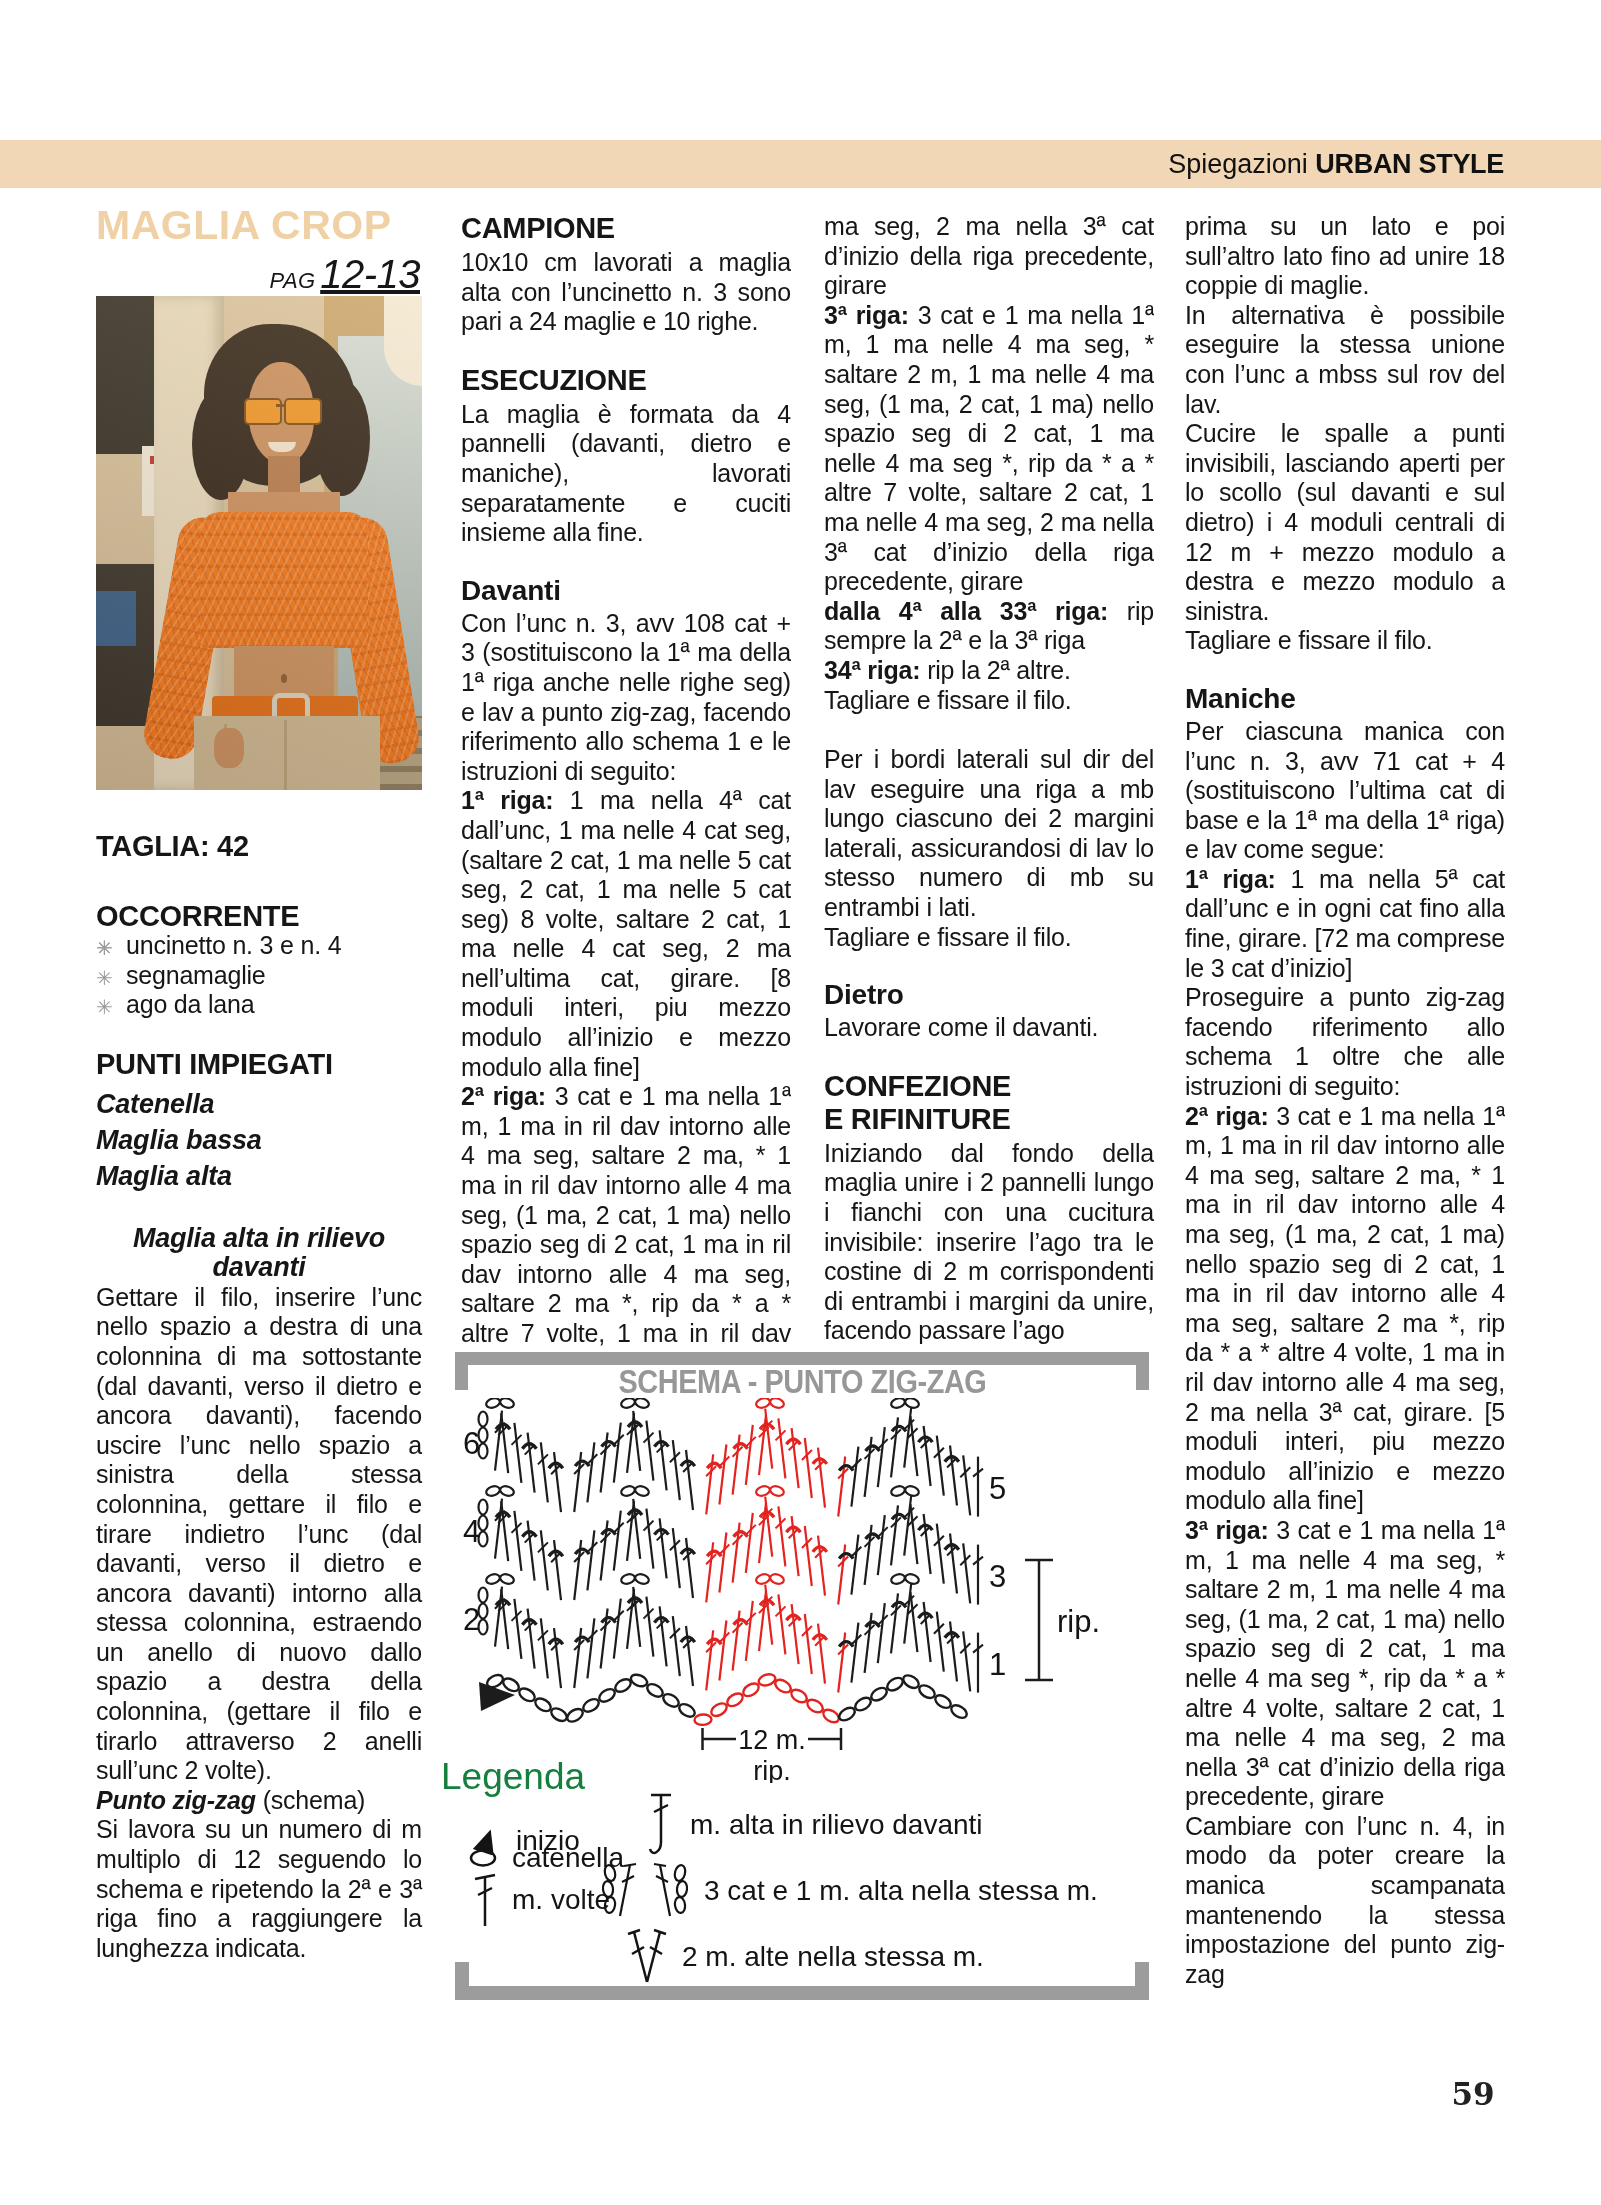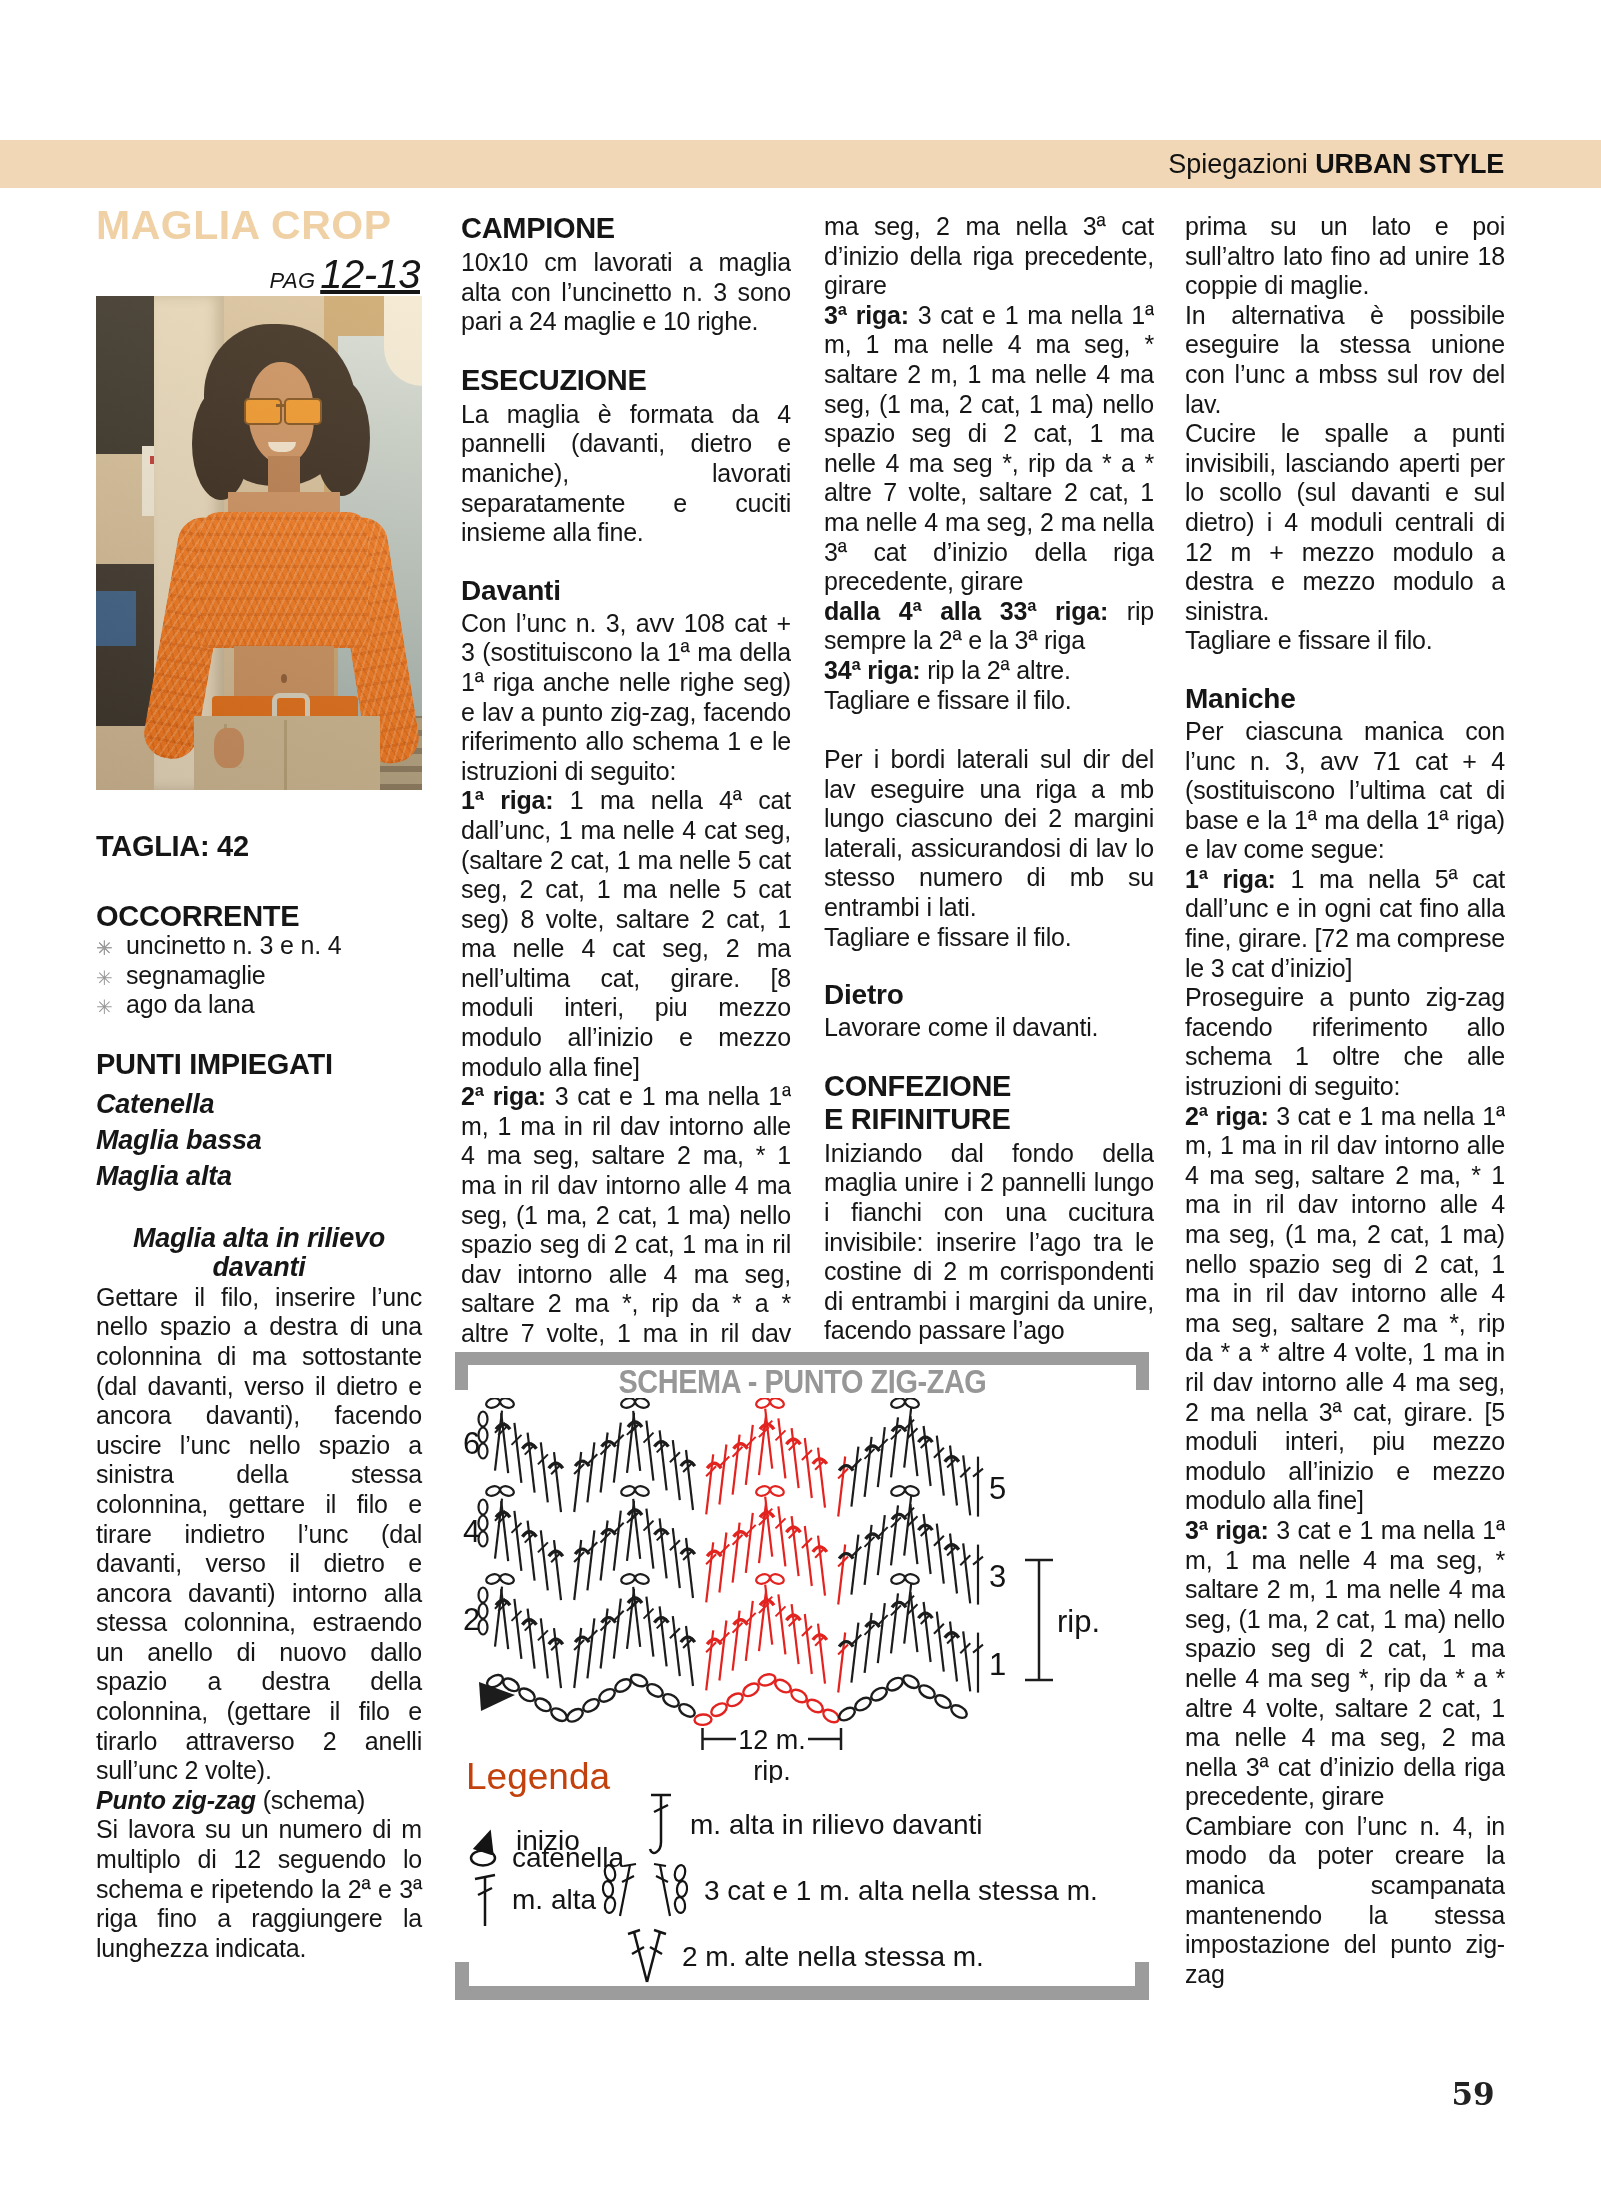--- a/index.html
+++ b/index.html
@@ -85,21 +85,21 @@
   
   .bracket-top{position:absolute;left:455px;top:1352px;width:694px;height:38px;box-sizing:border-box;
                border-top:13px solid #9c9c9c;border-left:13px solid #9c9c9c;border-right:13px solid #9c9c9c;}
   .bracket-bottom{position:absolute;left:455px;top:1962px;width:694px;height:38px;box-sizing:border-box;
                border-bottom:14px solid #9c9c9c;border-left:14px solid #9c9c9c;border-right:14px solid #9c9c9c;}
   .schema-title{position:absolute;left:455px;top:1362px;width:694px;text-align:center;}
   .schema-title span{display:inline-block;transform:scaleX(.85);font-size:34px;font-weight:700;color:#979797;letter-spacing:-0.5px;}
   .schema-svg{position:absolute;left:455px;top:1398px;width:700px;height:385px;}
   .schema-svg text{font-size:31px;fill:#141414;font-family:"Liberation Sans",sans-serif;}
   .schema-svg text.small{font-size:27px;}
-  .legend-title{position:absolute;left:466px;top:1756px;font-size:37px;color:#c2410c;}
+  .legend-title{position:absolute;left:441px;top:1756px;font-size:37px;color:#15803d;}
   .li{position:absolute;display:flex;align-items:center;gap:14px;font-size:28px;color:#141414;}
   .li svg{flex:0 0 auto;}
   .li-inizio{left:472px;top:1802px;margin-top:23px;}
   .li-catenella{left:468px;top:1842px;}
   .li-malta{left:472px;top:1872px;}
   .li-fpdc{left:646px;top:1790px;}
   .li-3cat{left:600px;top:1862px;}
   .li-2malte{left:626px;top:1928px;}
   .page-num{position:absolute;left:1428px;top:2076px;width:90px;text-align:center;
             font-family:"DejaVu Serif","Liberation Serif",serif;font-weight:700;font-size:31px;color:#222;}
@@ -605,21 +605,21 @@
     </svg>
     <span>catenella</span>
   </div>
 
   <div class="li li-malta">
     <svg width="26" height="56" viewBox="0 0 26 56">
       <line x1="3" y1="7" x2="23" y2="3" stroke="#141414" stroke-width="2.5"></line>
       <line x1="13" y1="5" x2="13" y2="54" stroke="#141414" stroke-width="2.5"></line>
       <line x1="6" y1="23" x2="20" y2="16" stroke="#141414" stroke-width="2.5"></line>
     </svg>
-    <span>m. alta</span>
+    <span>m. volte</span>
   </div>
 
   <div class="li li-fpdc">
     <svg width="30" height="70" viewBox="0 0 30 70">
       <line x1="5" y1="5" x2="25" y2="5" stroke="#141414" stroke-width="2.5"></line>
       <line x1="15" y1="5" x2="15" y2="52" stroke="#141414" stroke-width="2.5"></line>
       <line x1="8" y1="22" x2="22" y2="15" stroke="#141414" stroke-width="2.5"></line>
       <path d="M15 52 C15 62 6 67 4 59" fill="none" stroke="#141414" stroke-width="2.5"></path>
     </svg>
     <span>m. alta in rilievo davanti</span>

